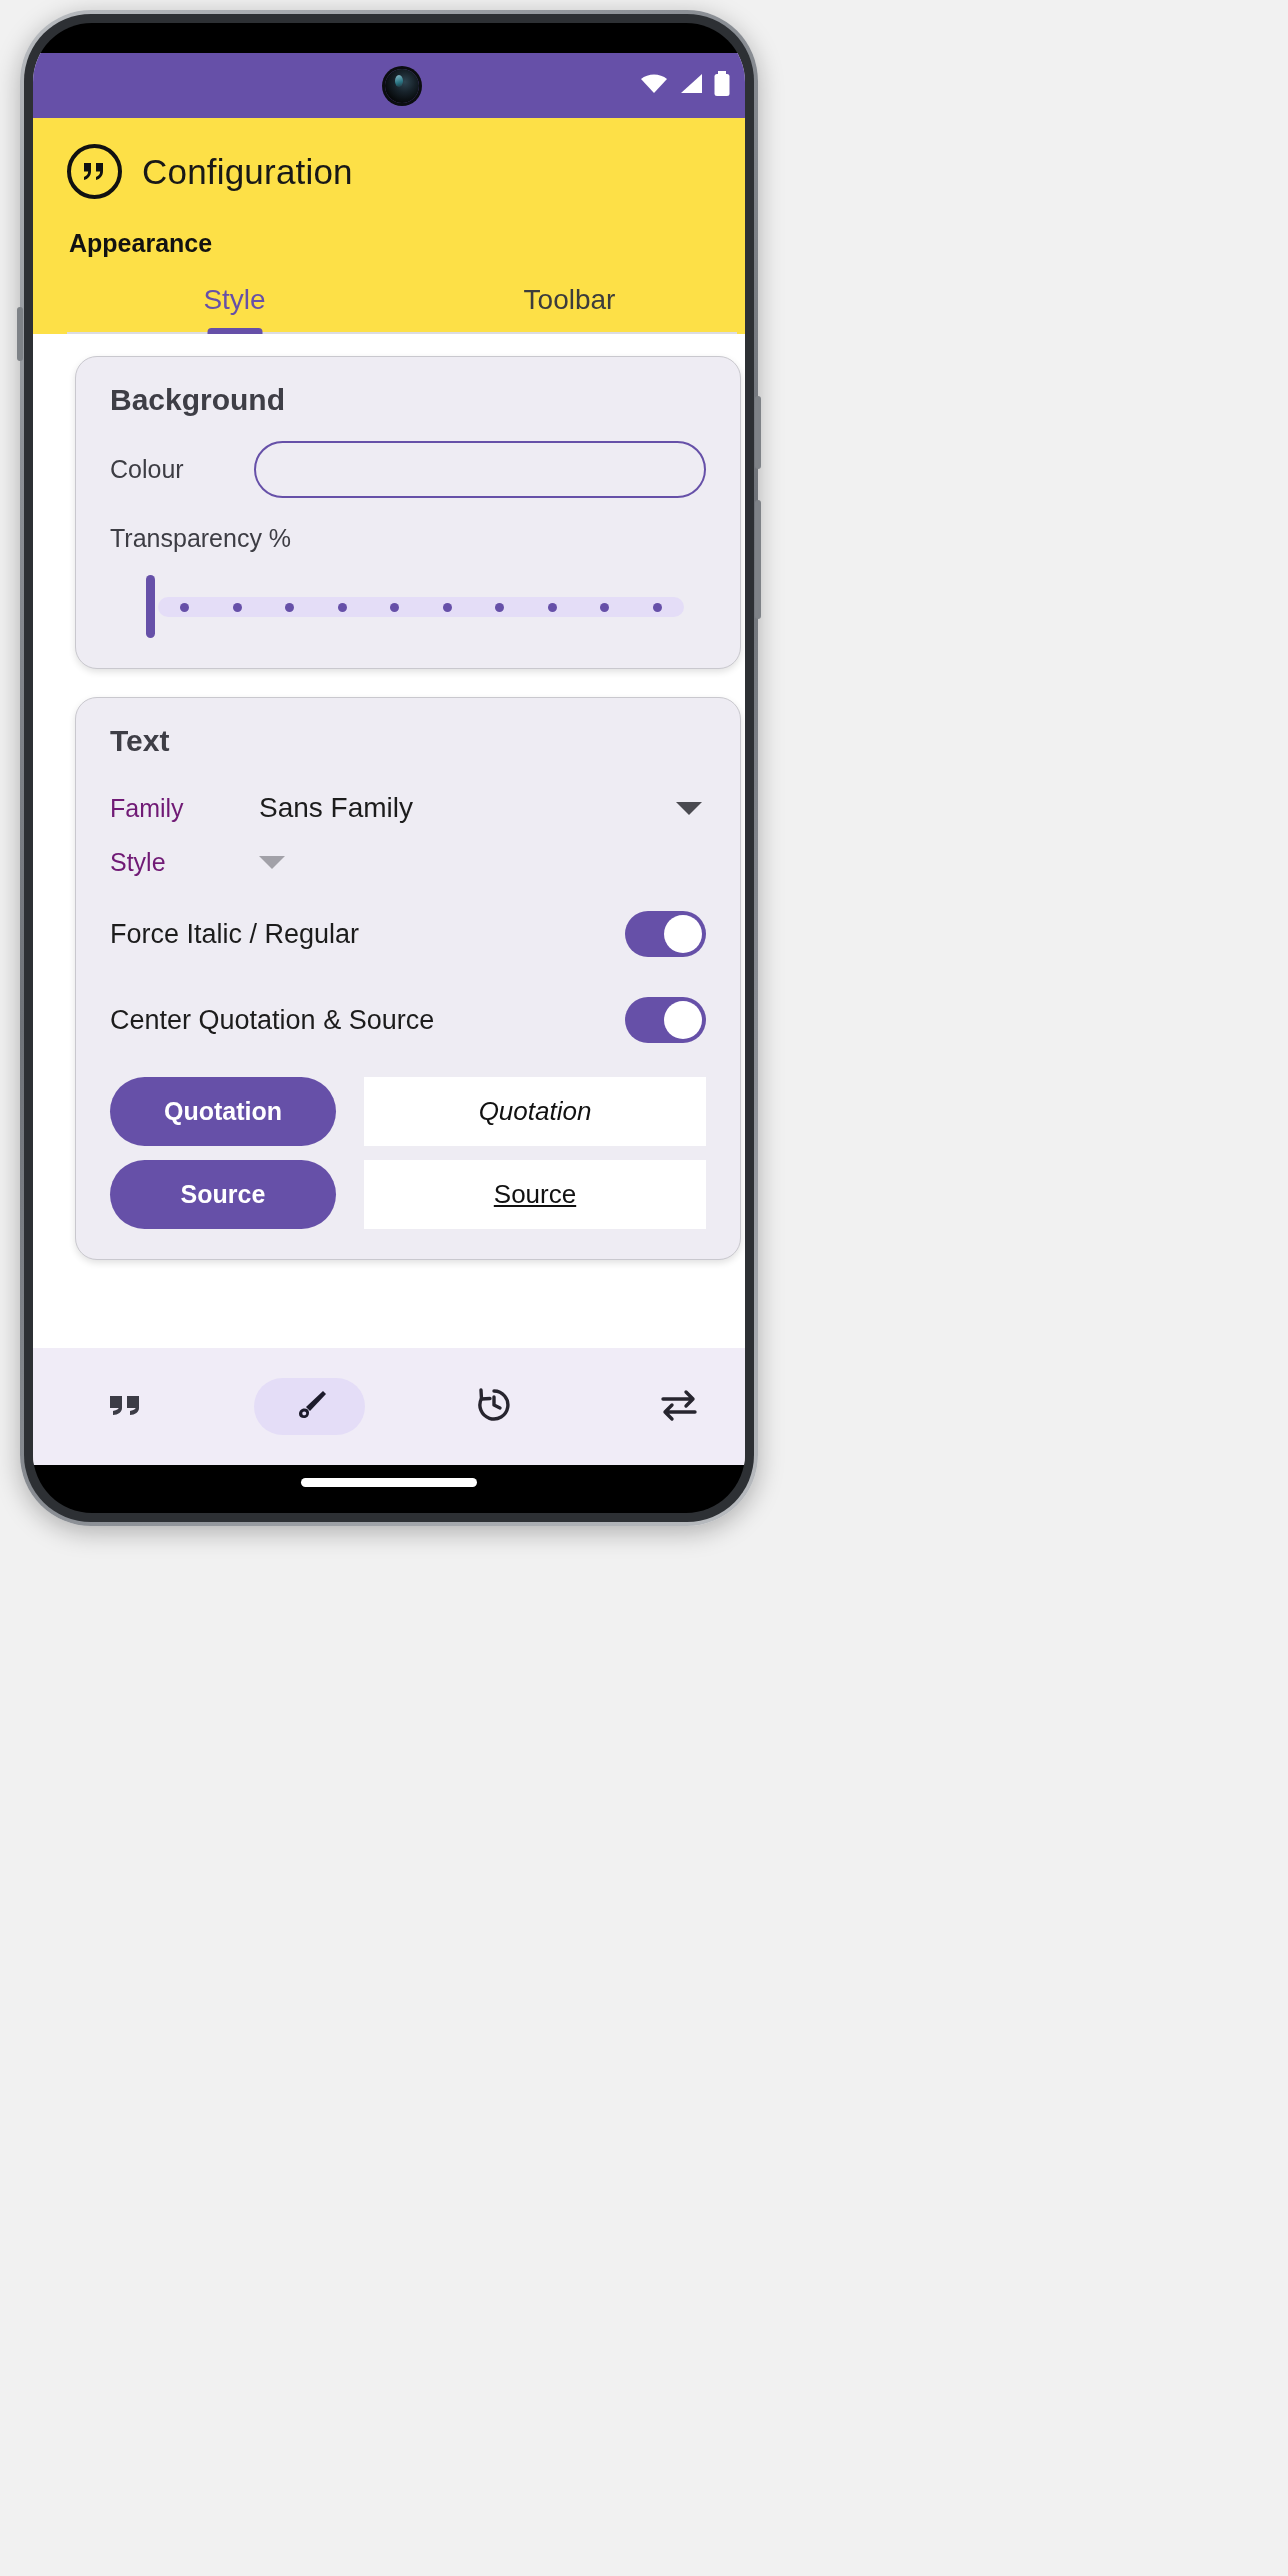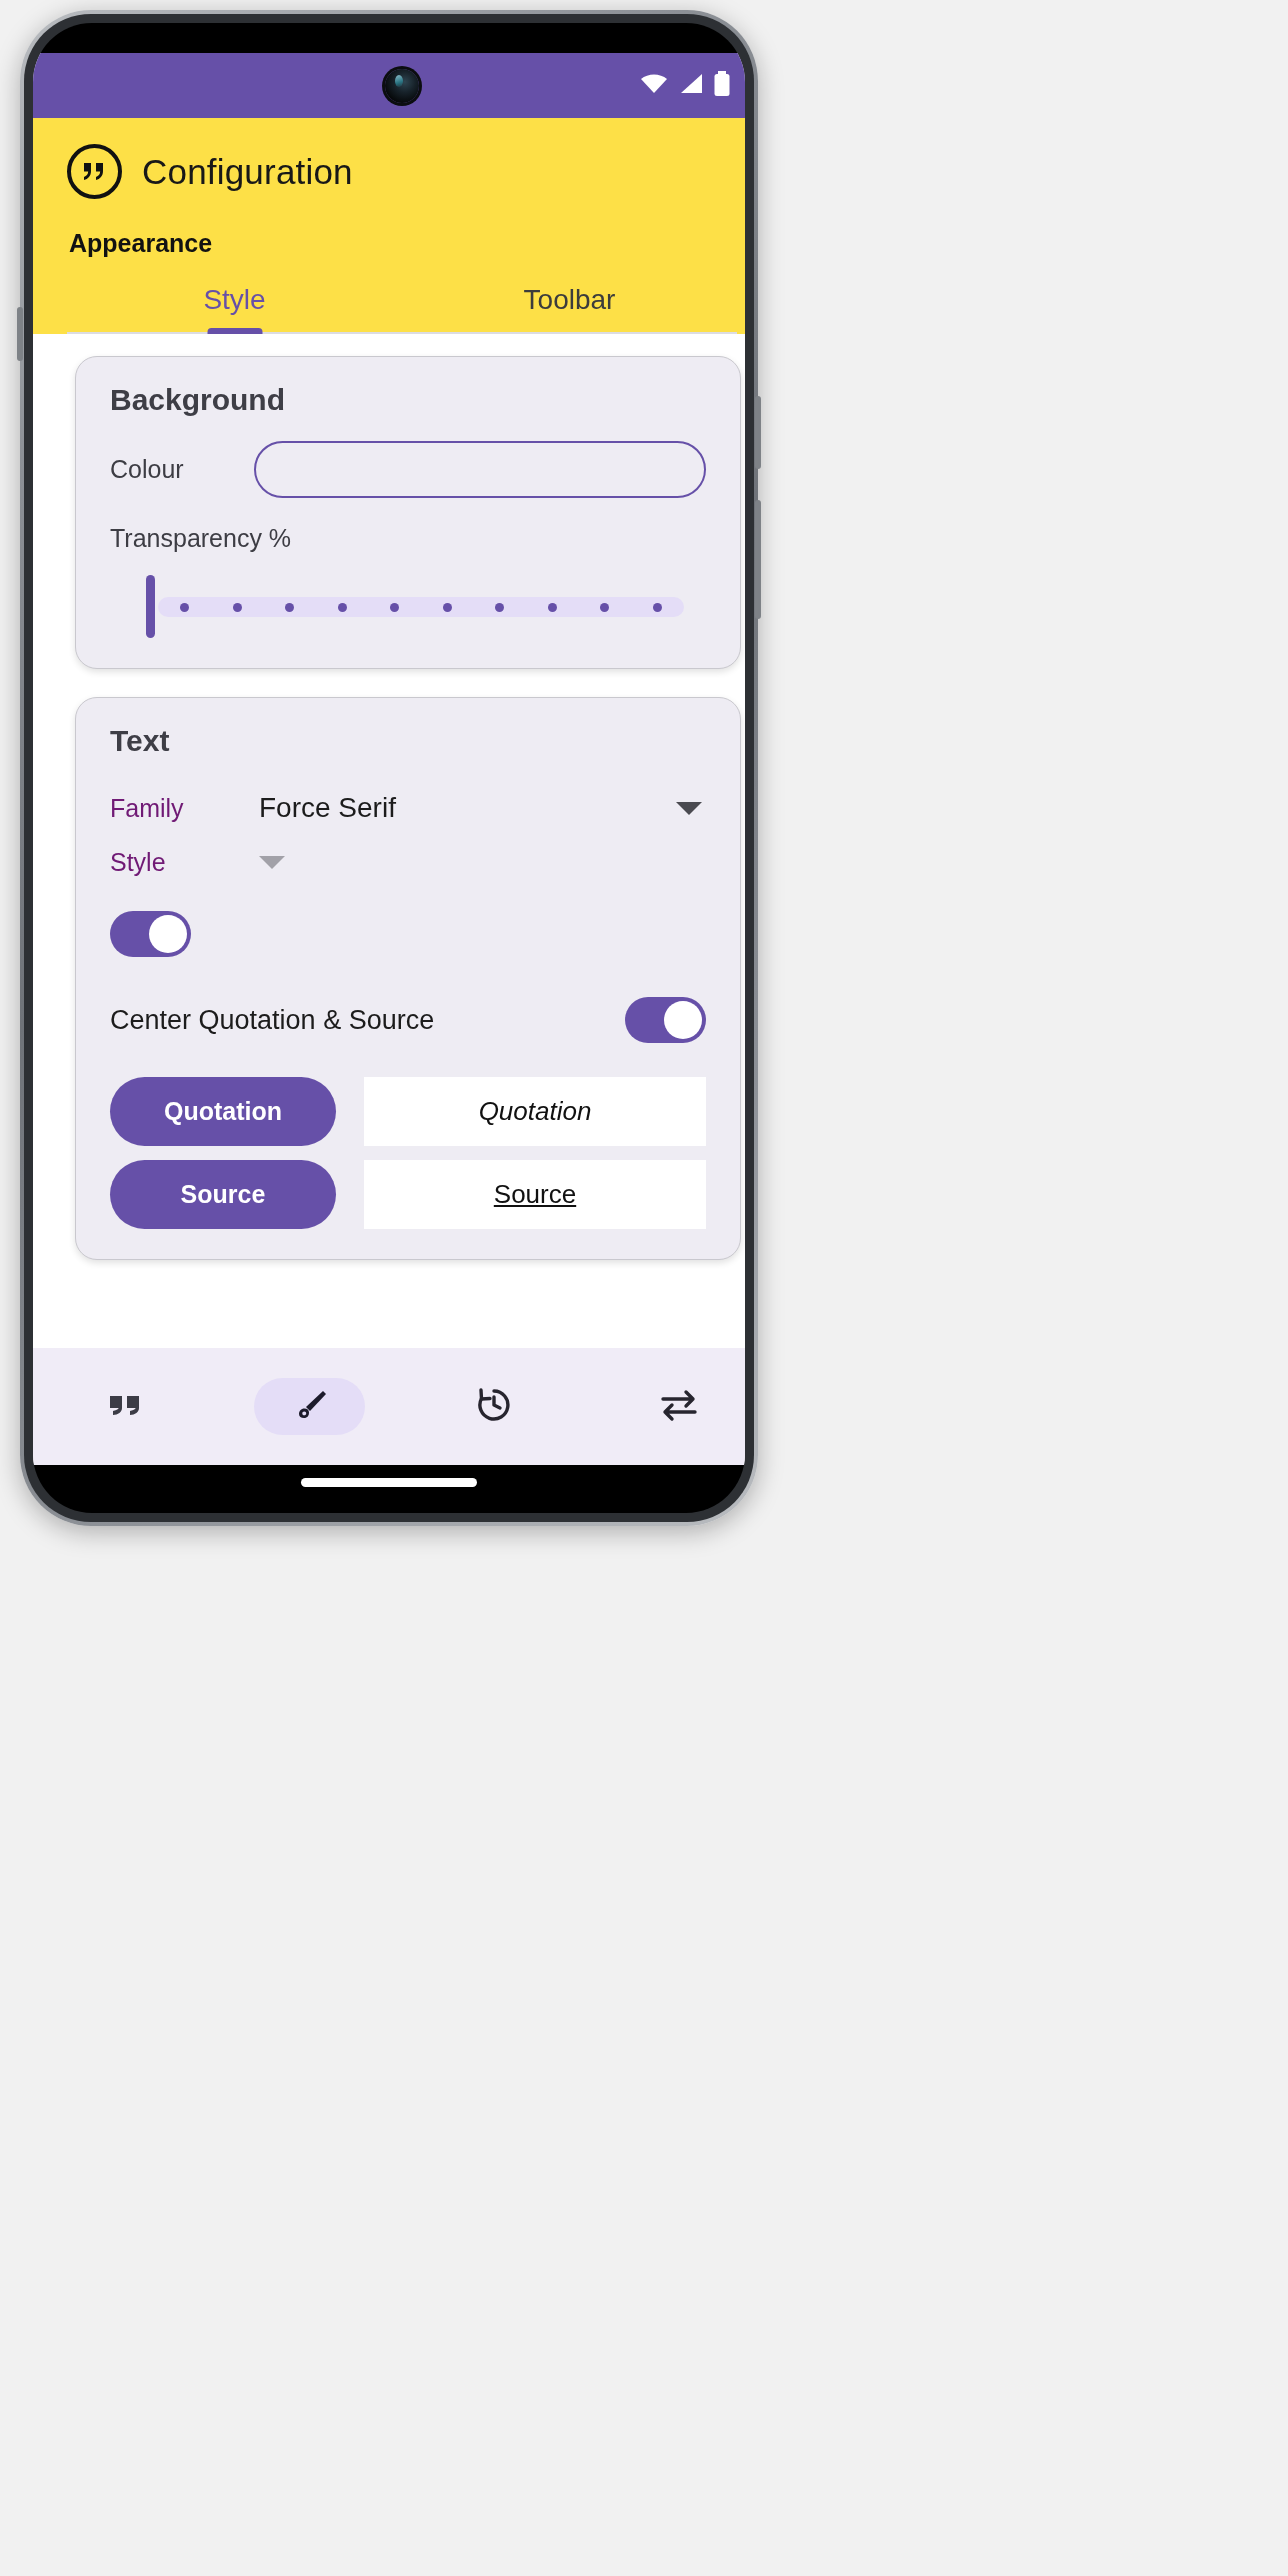--- a/index.html
+++ b/index.html
@@ -291,30 +291,31 @@
                 </div>
                 <div class="slider-thumb"></div>
               </div>
             </div>
 
             <div class="card">
               <div class="card-title">Text</div>
 
               <div class="sel-row">
                 <span class="sel-label">Family</span>
-                <span class="sel-value">Force Serif</span>
+                <span class="sel-value">Sans Family</span>
                 <span class="caret"></span>
               </div>
 
               <div class="sel-row">
                 <span class="sel-label lbl-dim">Style</span>
                 <span class="caret dim"></span>
               </div>
 
               <div class="toggle-row">
+                <span class="toggle-label">Force Italic / Regular</span>
                 <span class="toggle">
                     <span class="knob"></span>
                   </span>
               </div>
 
               <div class="toggle-row">
                 <span class="toggle-label">Center Quotation &amp; Source</span>
                 <span class="toggle">
                     <span class="knob"></span>
                   </span>

